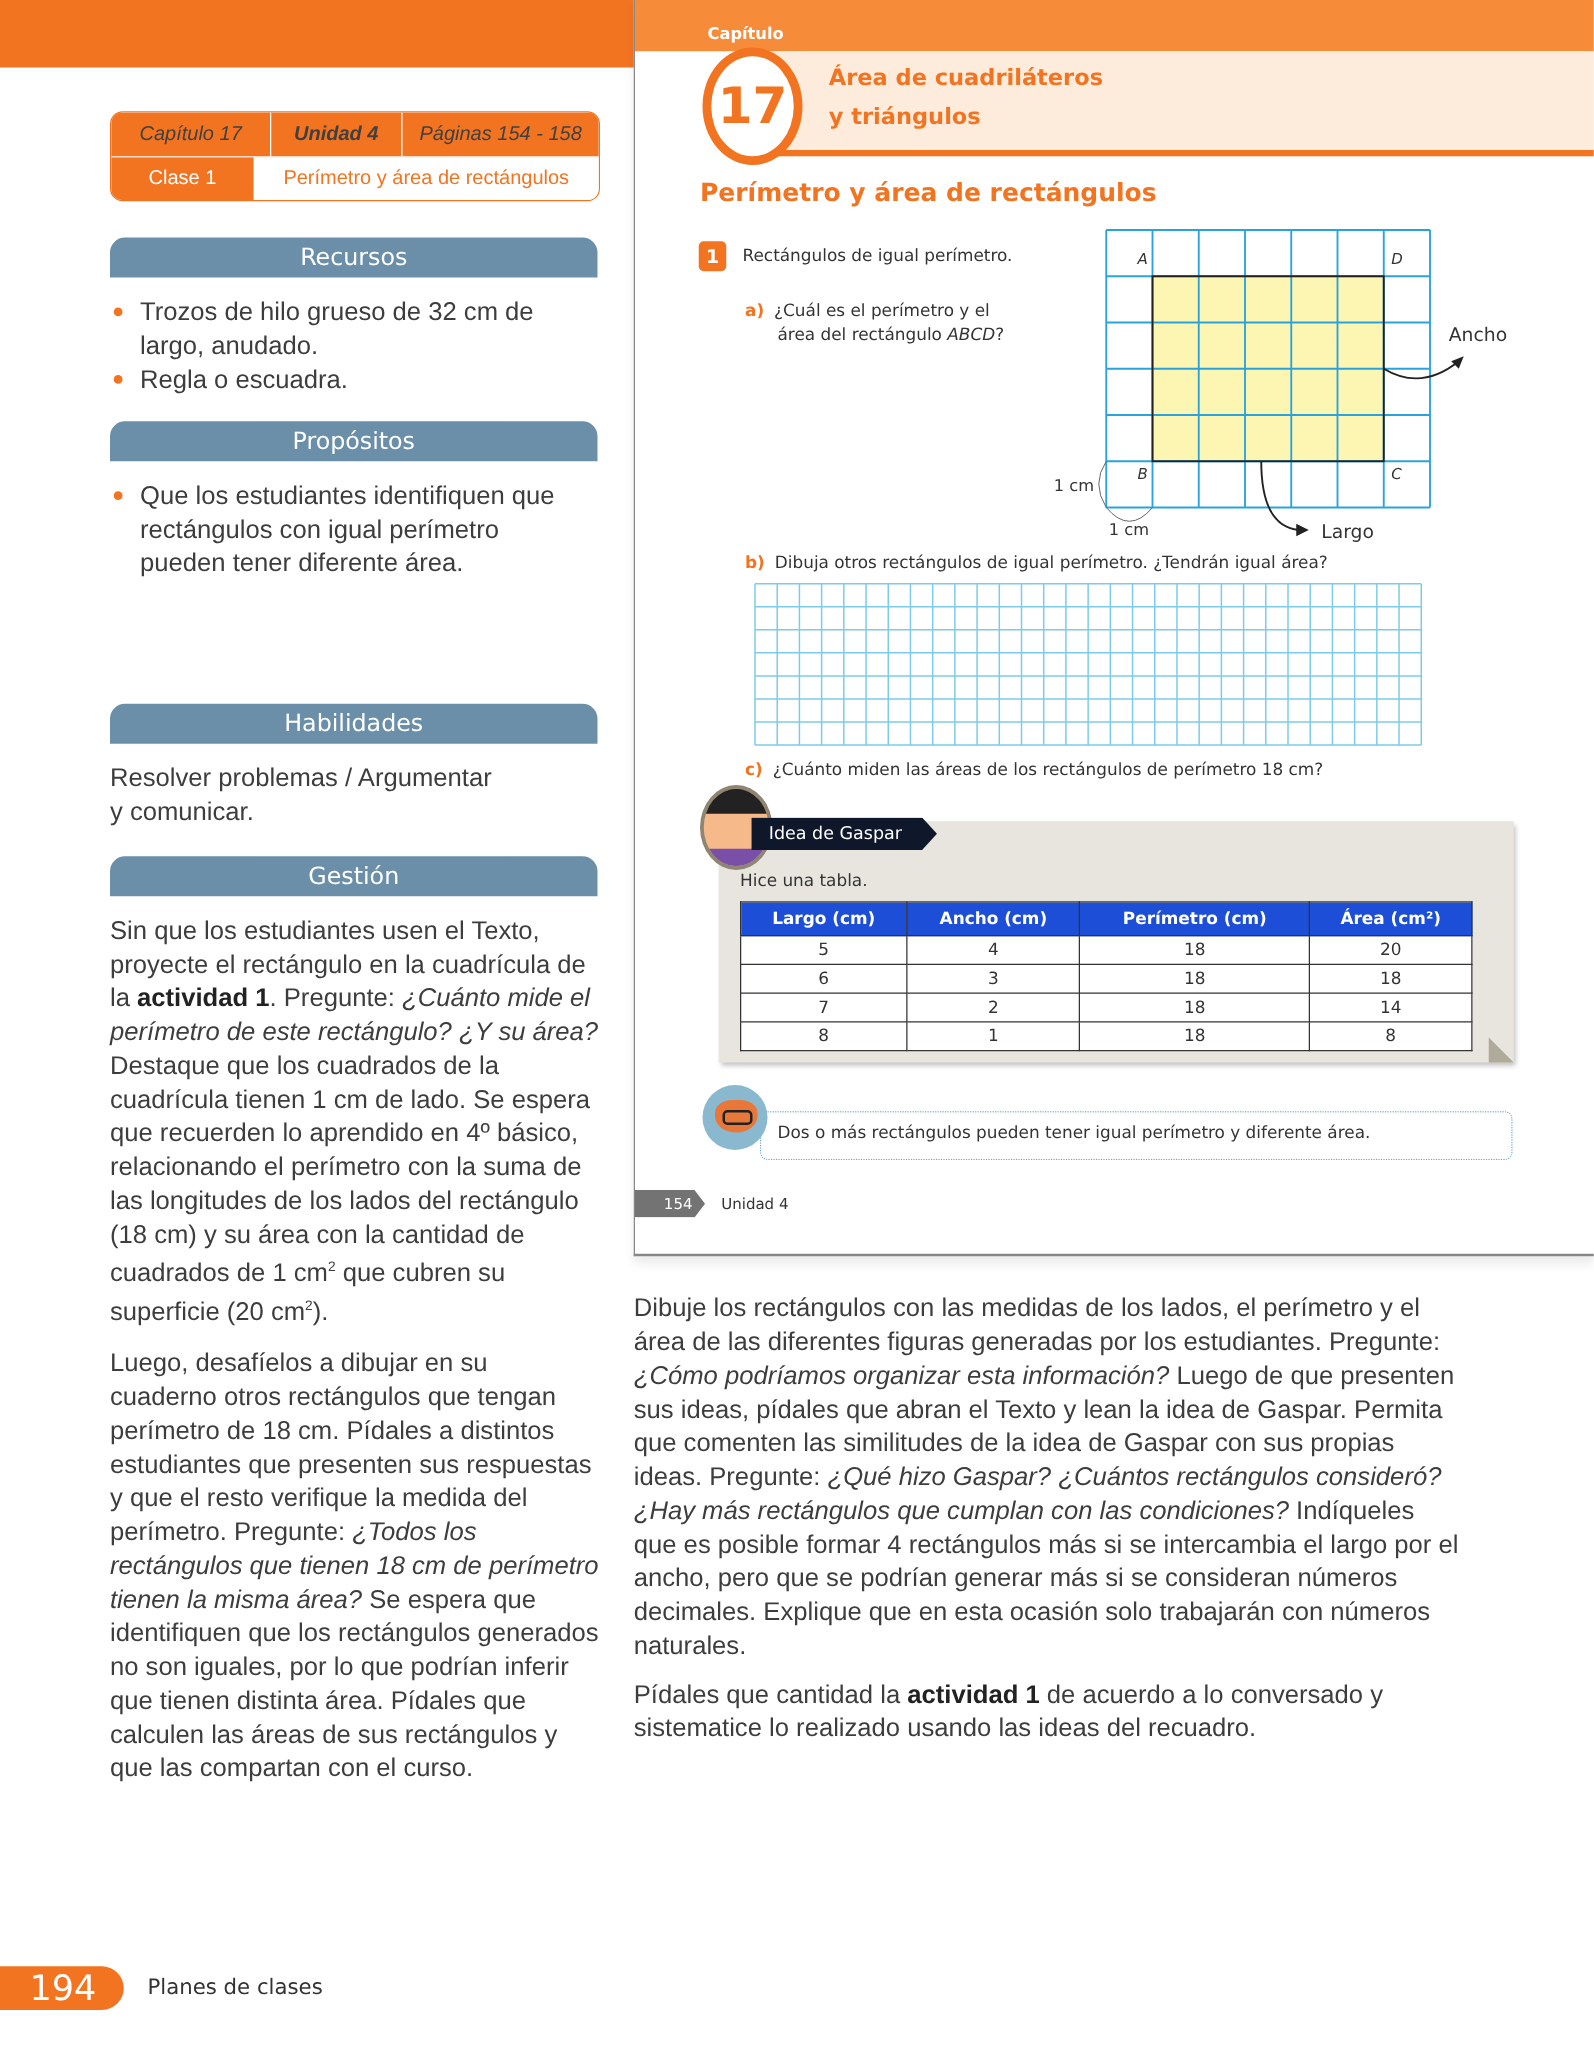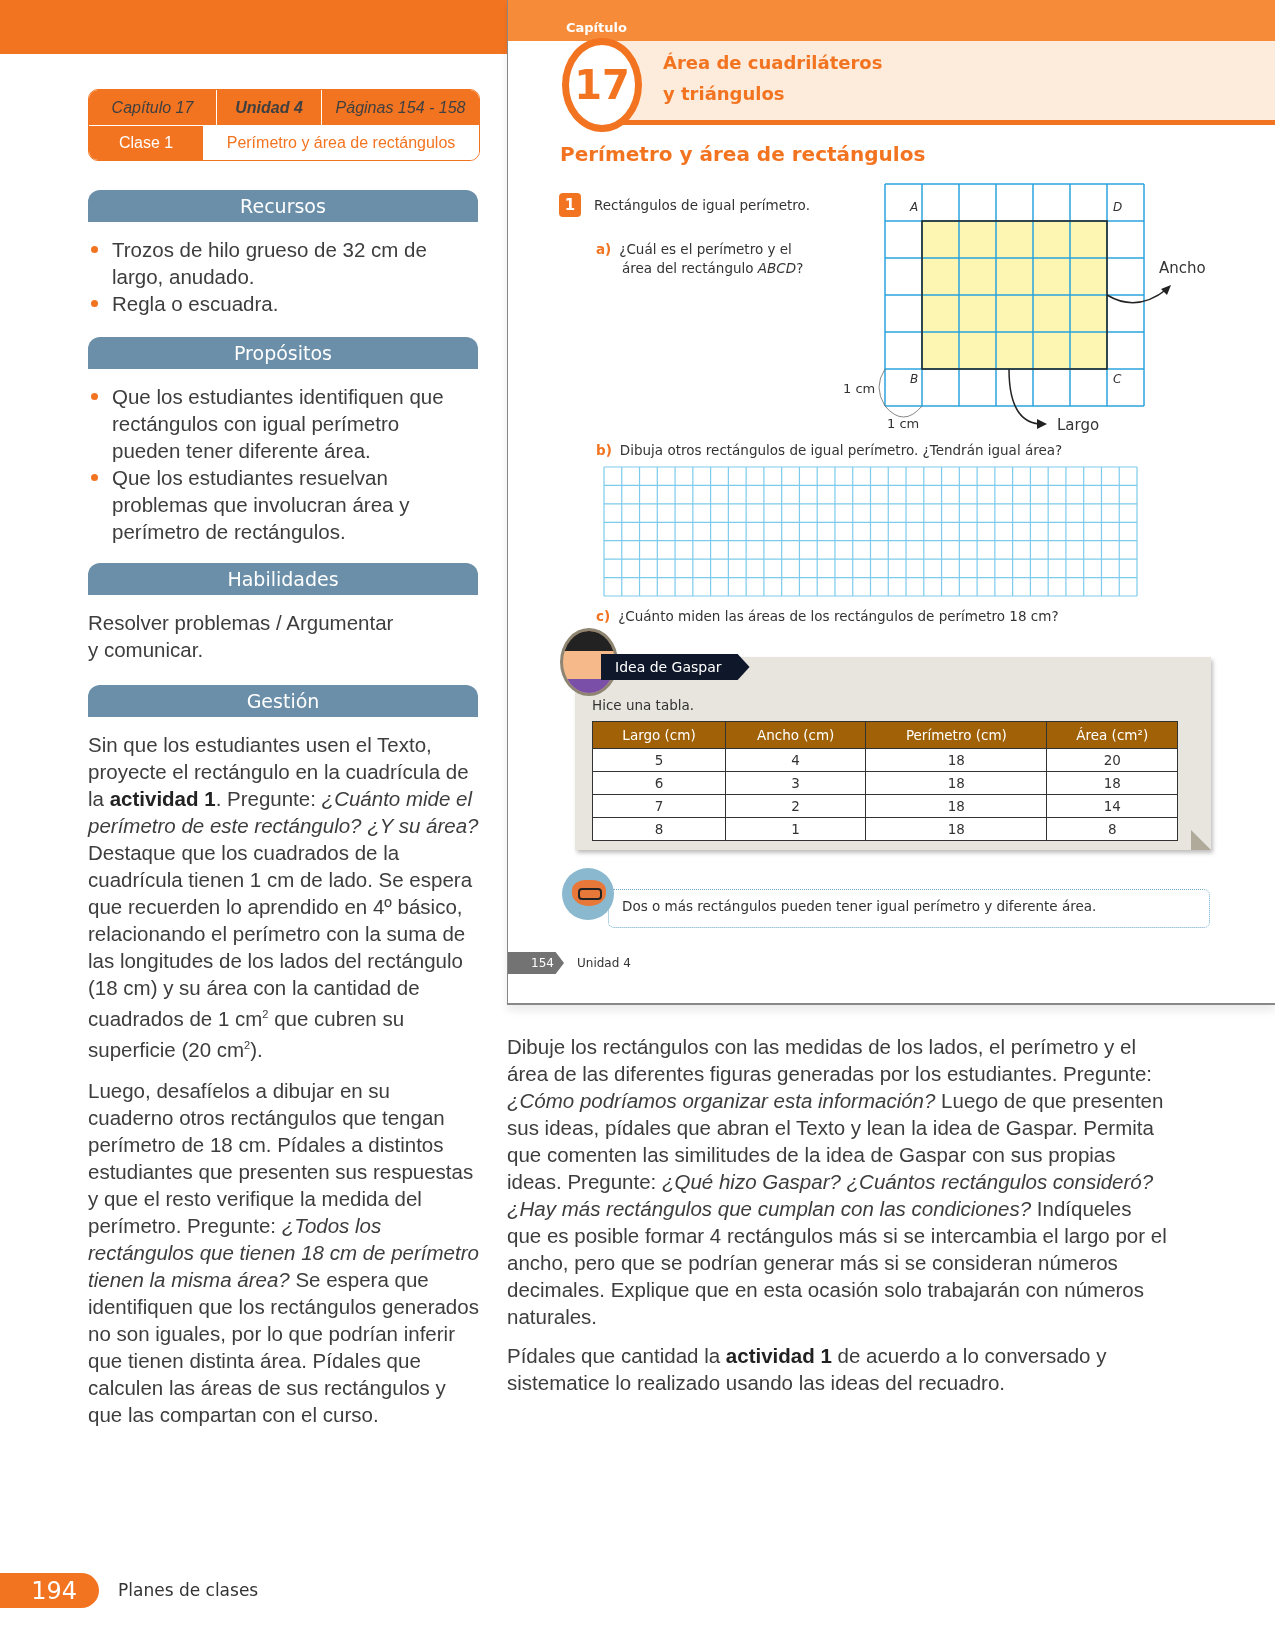--- a/index.html
+++ b/index.html
@@ -30,29 +30,29 @@
   .page .title{position:absolute;left:155px;top:47px;color:#f37420;font-weight:bold;font-size:18px;line-height:31px;}
   .page .subtitle{position:absolute;left:52px;top:142px;color:#f37420;font-weight:bold;font-size:20px;}
   .pt{position:absolute;font-size:13.5px;color:#333;}
   .badge1{position:absolute;left:51px;top:193px;width:22px;height:24px;background:#f37420;border-radius:4px;color:#fff;font-weight:bold;font-size:15px;display:flex;align-items:center;justify-content:center;}
   .lbl{color:#f37420;font-weight:bold;margin-right:8px;}
   .gaspar{position:absolute;left:67px;top:657px;width:636px;height:193px;background:#e8e5df;box-shadow:2px 3px 4px rgba(0,0,0,0.25);}
   .gaspar .fold{position:absolute;right:0;bottom:0;width:0;height:0;border-left:20px solid #b0aa9b;border-top:20px solid transparent;}
   .gtag{position:absolute;left:93px;top:654px;height:26px;padding:0 28px 0 14px;background:#0f172a;color:#fff;font-size:14px;display:flex;align-items:center;clip-path:polygon(0 0,92% 0,100% 50%,92% 100%,0 100%);}
   .avatar{position:absolute;border-radius:50%;}
   table.gt{position:absolute;left:84px;top:721px;width:586px;border-collapse:collapse;font-size:13.5px;background:#fff;}
-  table.gt th{background:#a16207;color:#fff;font-weight:normal;height:24px;border:1.5px solid #333;}
+  table.gt th{background:#1d4ed8;color:#fff;font-weight:bold;height:24px;border:1.5px solid #333;}
   table.gt td{height:20px;text-align:center;border:1.5px solid #333;color:#333;}
   .note{position:absolute;left:100px;top:889px;width:600px;height:37px;border:1.5px dotted #6aa8c8;border-radius:6px;}
   .notetext{position:absolute;left:114px;top:898px;font-size:13.5px;color:#333;}
   .pfoot{position:absolute;left:0;top:952px;width:56px;height:22px;background:#737373;color:#fff;font-size:12px;display:flex;align-items:center;justify-content:flex-end;padding-right:10px;box-sizing:border-box;clip-path:polygon(0 0,85% 0,100% 50%,85% 100%,0 100%);}
   .pfoottxt{position:absolute;left:69px;top:956px;font-size:12px;color:#333;}
   .rt{position:absolute;left:507px;top:1033px;width:660px;font-family:"Liberation Sans",sans-serif;font-size:20.5px;line-height:27px;color:#3d3d3d;}
   .rt p{margin:0 0 12px 0;}
-  .foot{position:absolute;left:0;top:1573px;width:99px;height:35px;background:#f37420;border-radius:0 18px 18px 0;color:#fff;font-size:24px;display:flex;align-items:center;justify-content:flex-end;padding-right:22px;box-sizing:border-box;}
+  .foot{position:absolute;left:0;top:1573px;width:99px;height:35px;background:#f37420;border-radius:0 18px 18px 0;color:#fff;font-size:28px;display:flex;align-items:center;justify-content:flex-end;padding-right:22px;box-sizing:border-box;}
   .foottxt{position:absolute;left:118px;top:1580px;font-size:17px;color:#333;}
 </style>
 </head>
 <body>
 
 <div class="topband"></div>
 
 <div class="info">
   <div class="r1">
     <div style="width:127px">Capítulo 17</div>
@@ -70,21 +70,20 @@
   <ul>
     <li>Trozos de hilo grueso de 32 cm de largo, anudado.</li>
     <li>Regla o escuadra.</li>
   </ul>
 </div>
 
 <div class="sechead" style="top:337px">Propósitos</div>
 <div class="lt" style="top:383px;width:360px">
   <ul>
     <li>Que los estudiantes identifiquen que rectángulos con igual perímetro pueden tener diferente área.</li>
-    <li>Que los estudiantes resuelvan problemas que involucran área y perímetro de rectángulos.</li>
   </ul>
 </div>
 
 <div class="sechead" style="top:563px">Habilidades</div>
 <div class="lt" style="top:609px;width:310px">Resolver problemas / Argumentar y comunicar.</div>
 
 <div class="sechead" style="top:685px">Gestión</div>
 <div class="lt" style="top:731px">
   <p><span>Sin que los estudiantes usen el Texto, proyecte el rectángulo en la cuadrícula de la </span><b>actividad 1</b><span>. Pregunte: </span><i>¿Cuánto mide el perímetro de este rectángulo? ¿Y su área?</i><span> Destaque que los cuadrados de la cuadrícula tienen 1 cm de lado. Se espera que recuerden lo aprendido en 4º básico, relacionando el perímetro con la suma de las longitudes de los lados del rectángulo (18 cm) y su área con la cantidad de cuadrados de 1 cm</span><sup style="font-size:11px">2</sup><span> que cubren su superficie (20 cm</span><sup style="font-size:11px">2</sup><span>).</span></p>
   <p><span>Luego, desafíelos a dibujar en su cuaderno otros rectángulos que tengan perímetro de 18 cm. Pídales a distintos estudiantes que presenten sus respuestas y que el resto verifique la medida del perímetro. Pregunte: </span><i>¿Todos los rectángulos que tienen 18 cm de perímetro tienen la misma área?</i><span> Se espera que identifiquen que los rectángulos generados no son iguales, por lo que podrían inferir que tienen distinta área. Pídales que calculen las áreas de sus rectángulos y que las compartan con el curso.</span></p>

